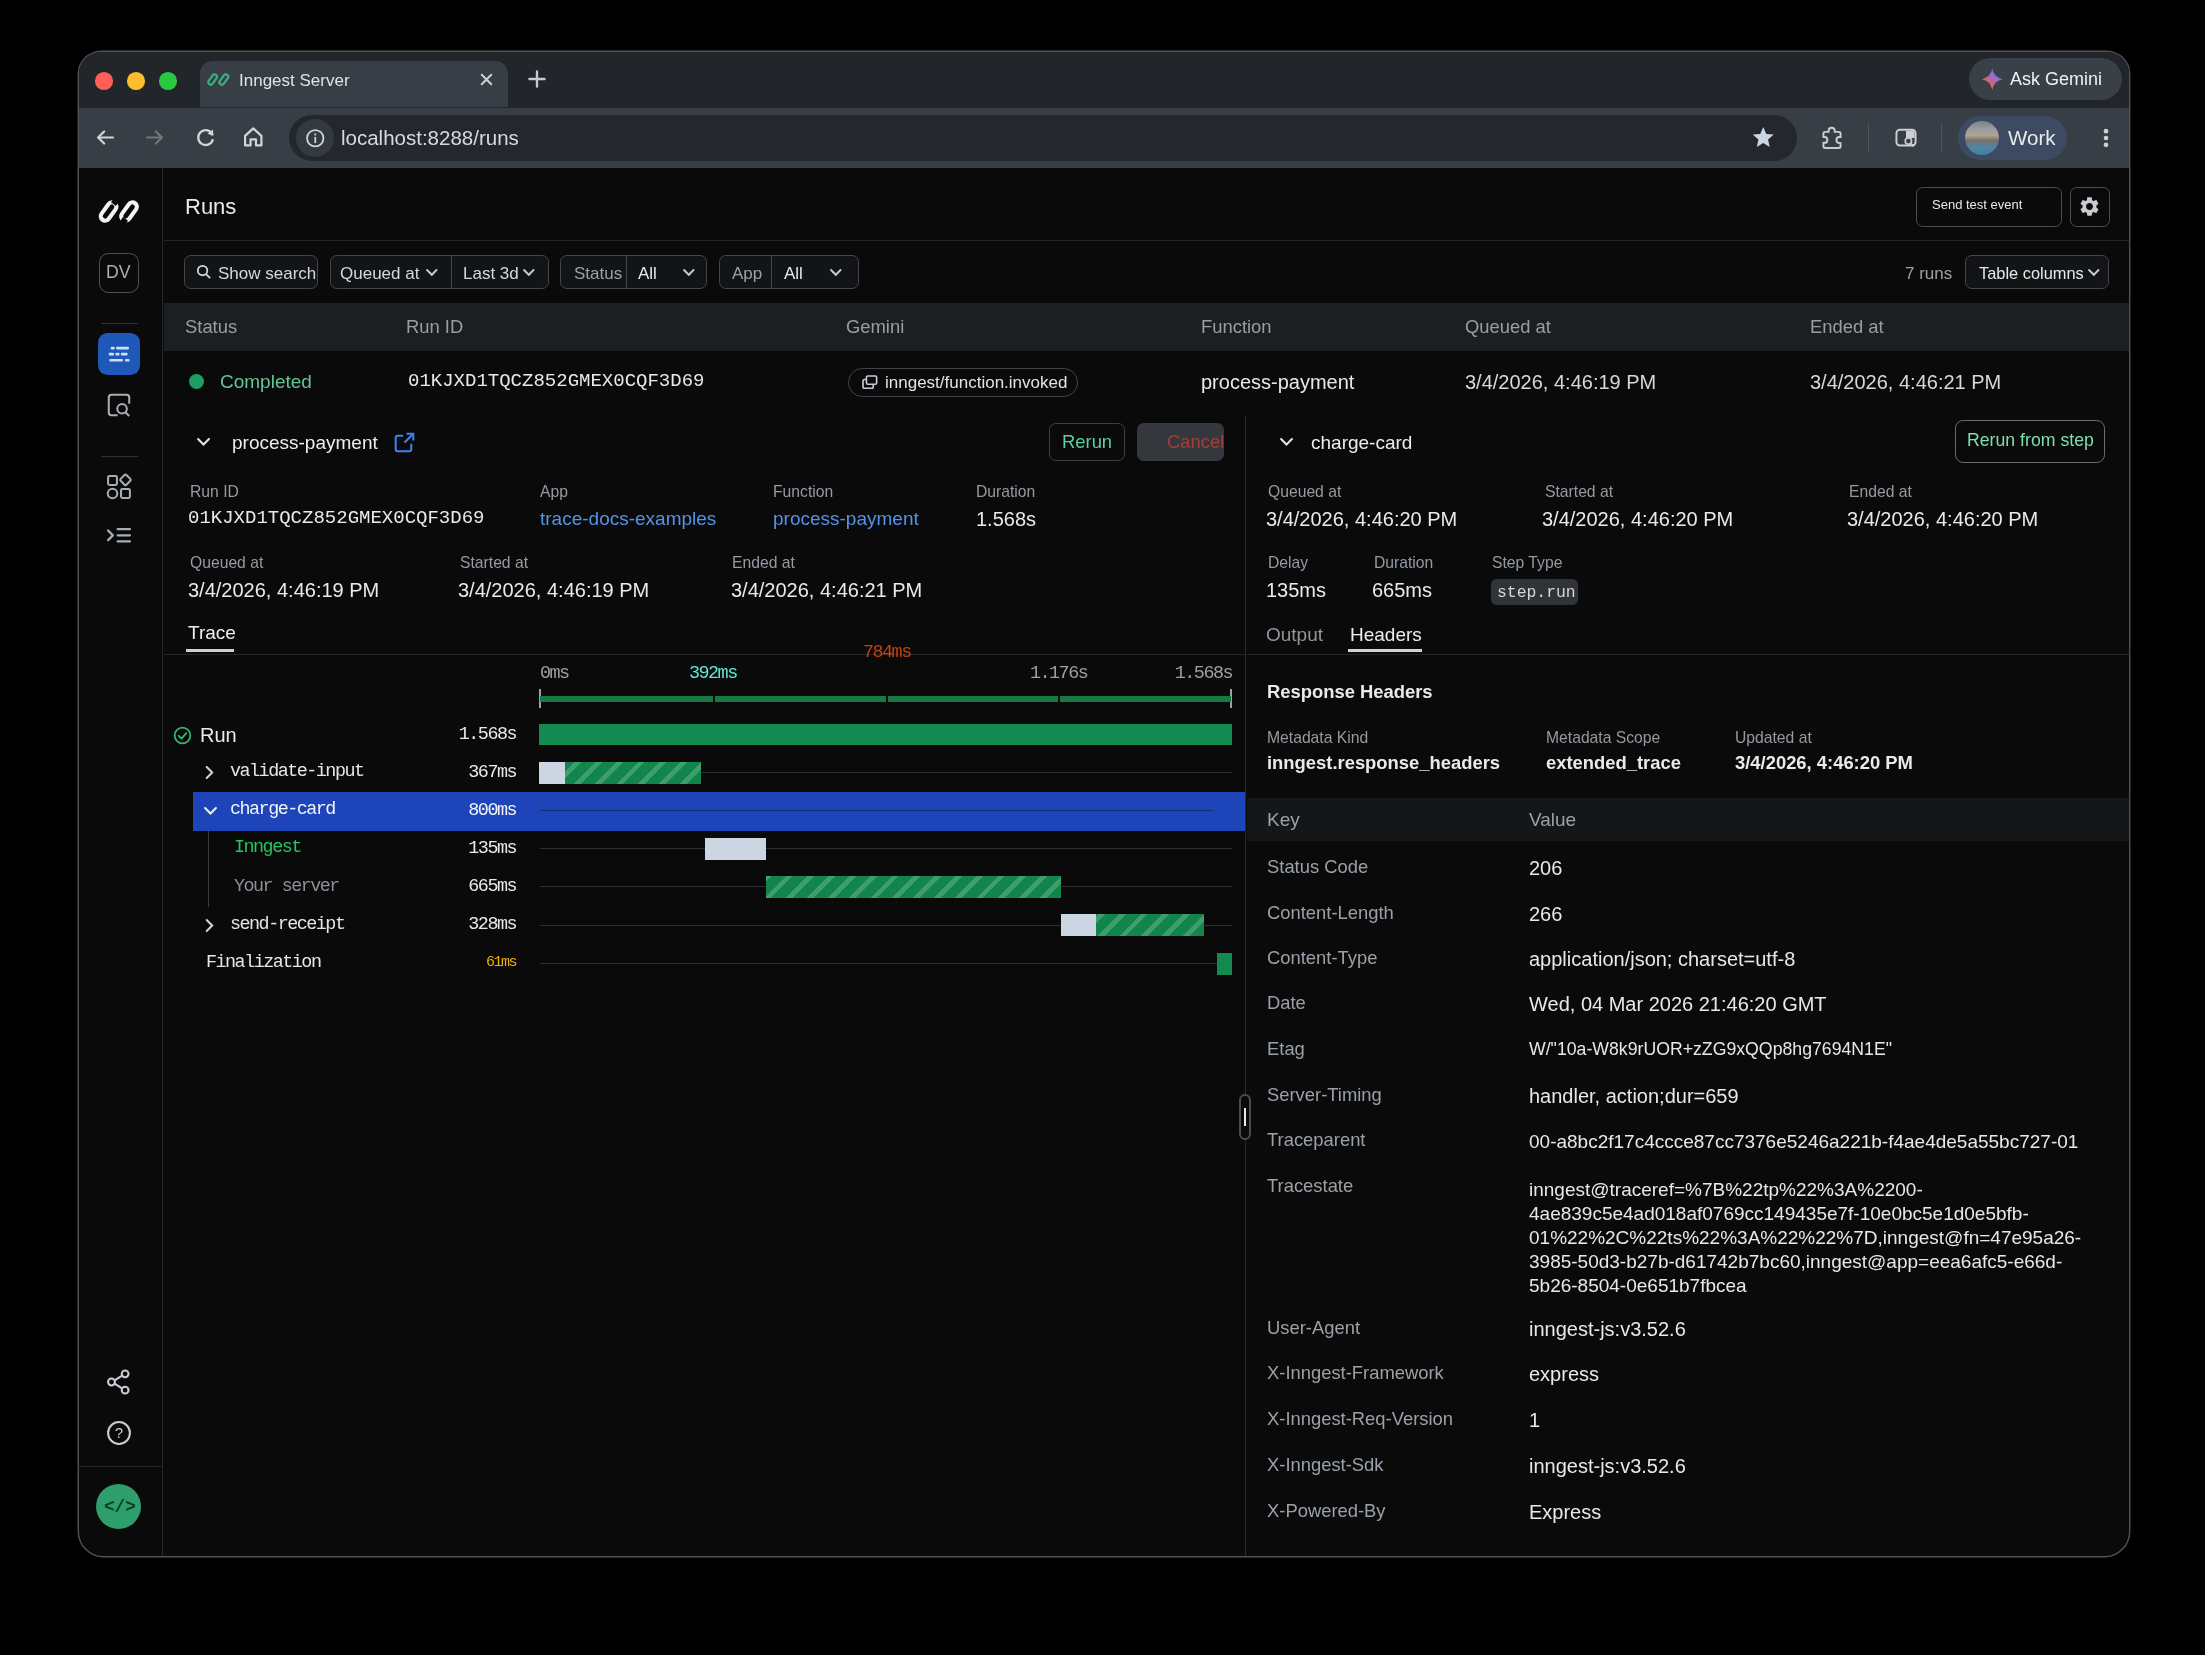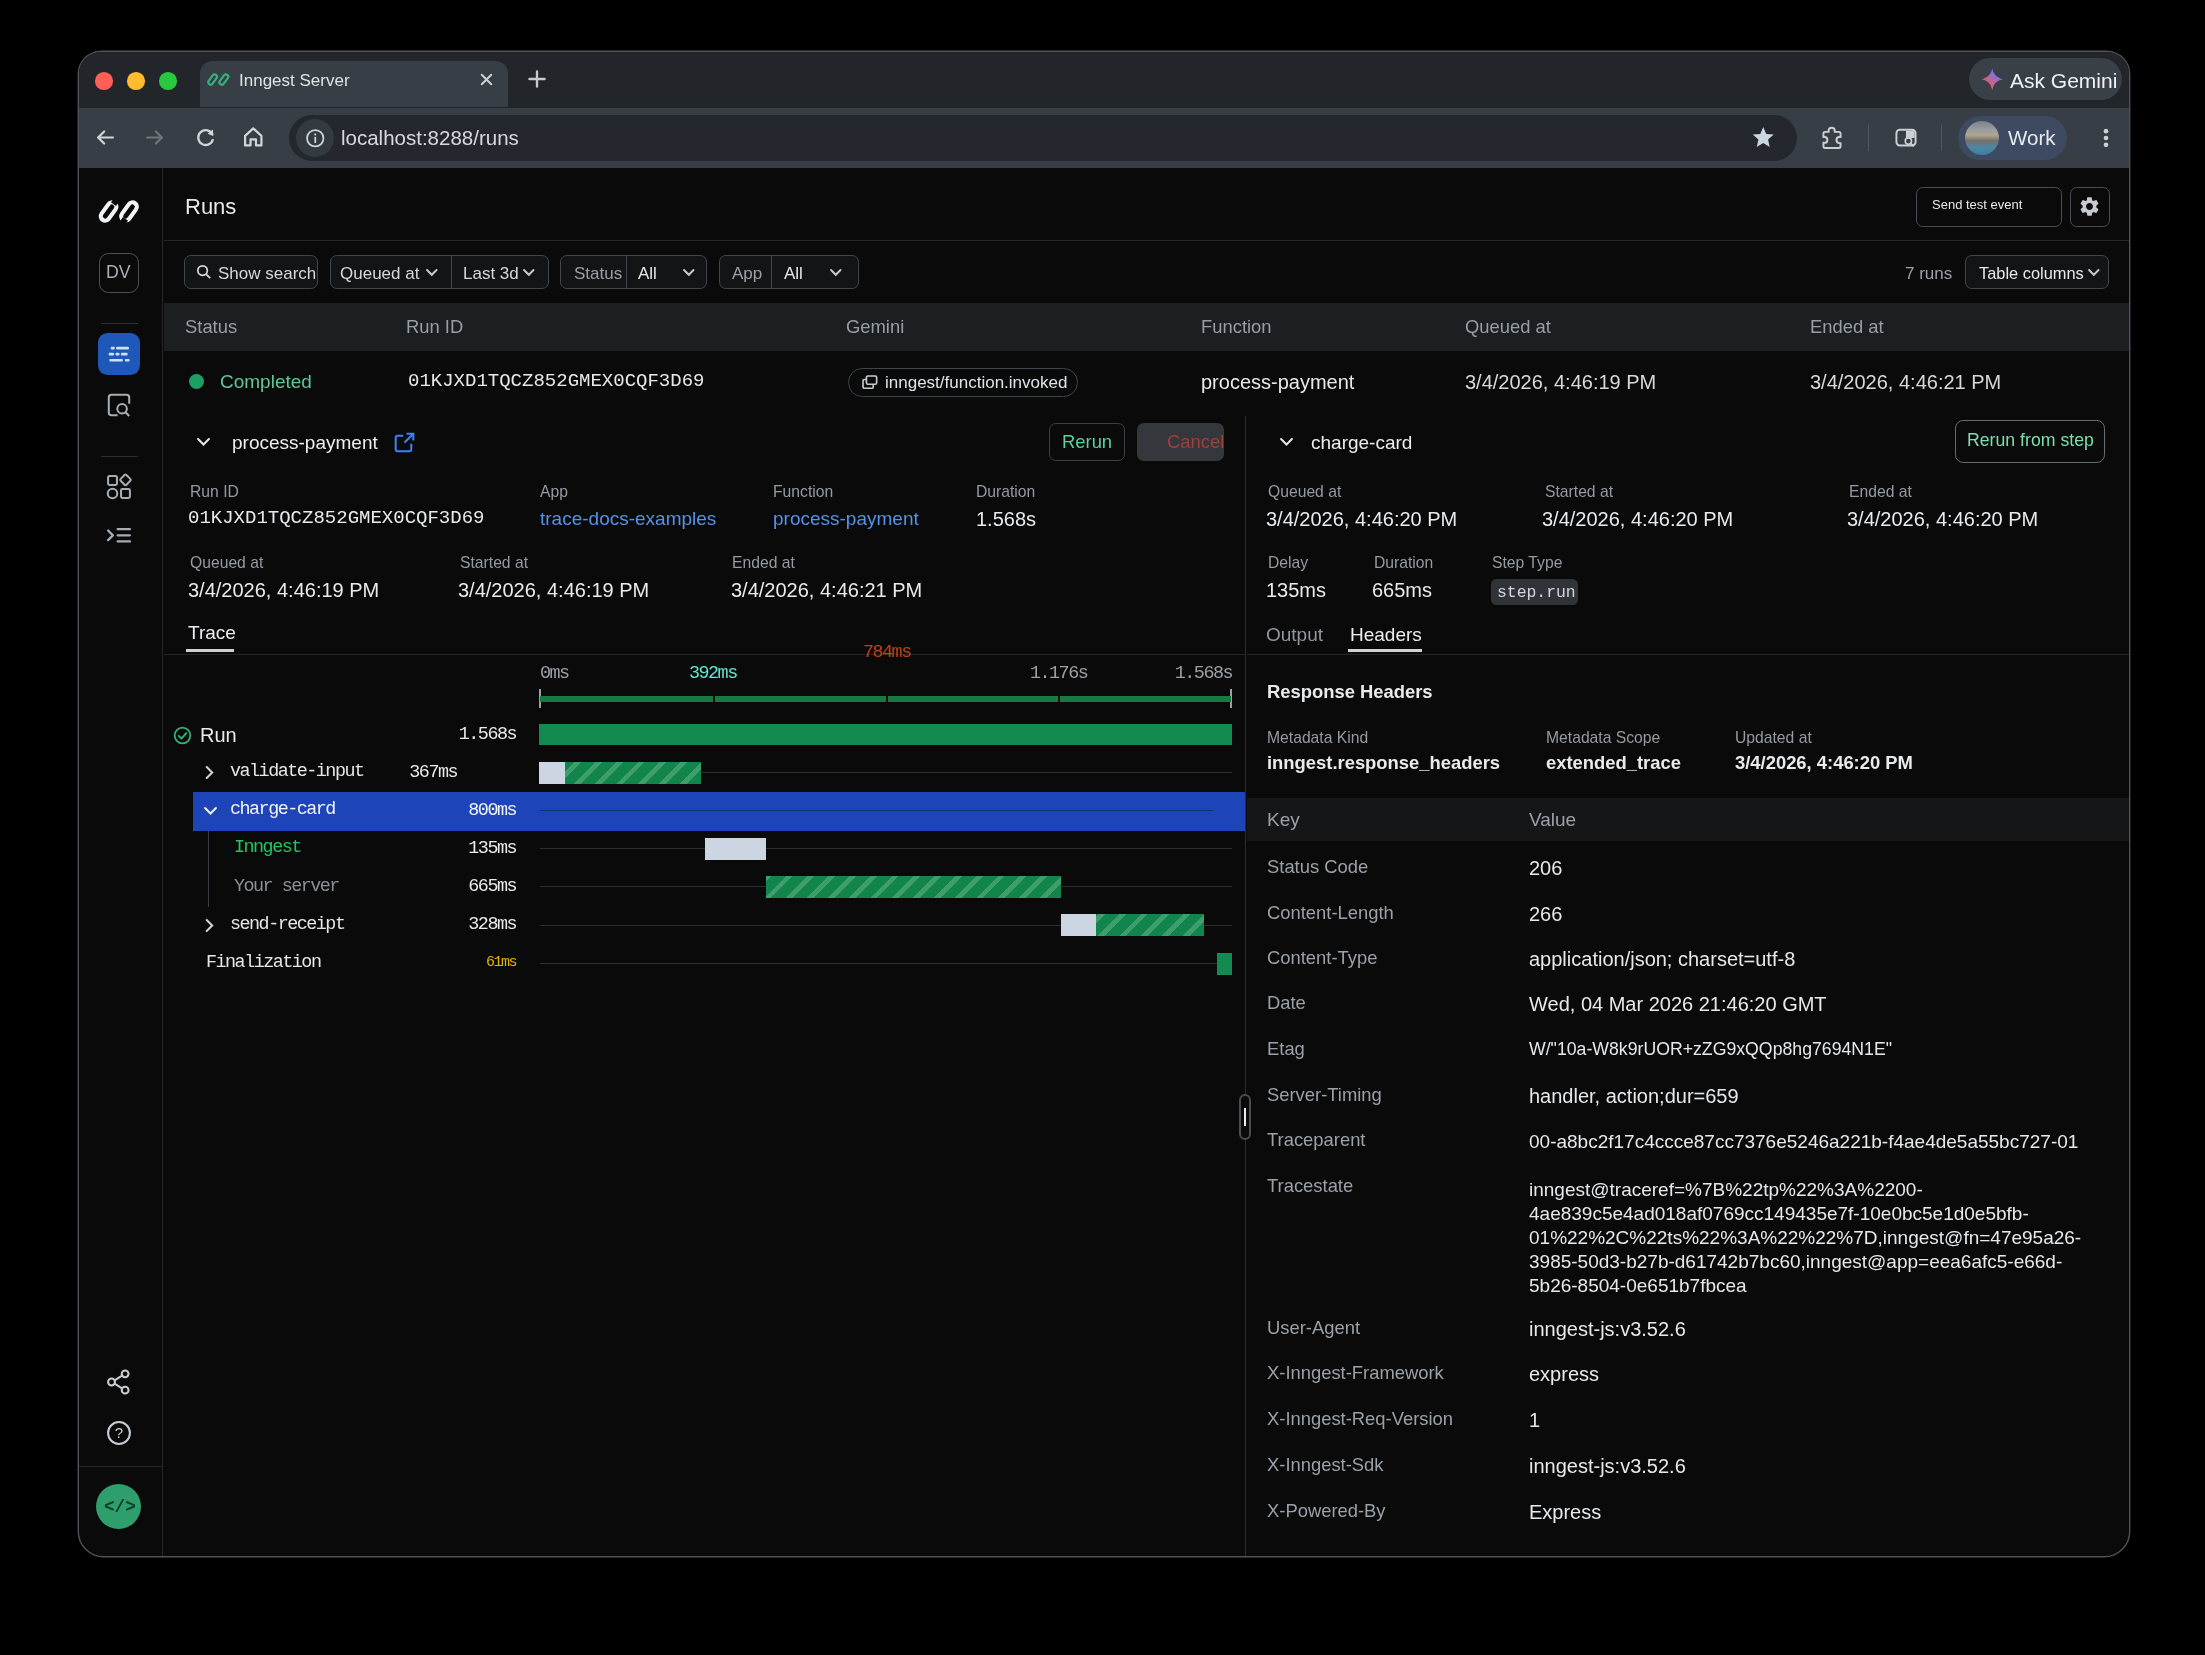--- a/index.html
+++ b/index.html
@@ -60,21 +60,21 @@
             <linearGradient id="gg" x1="0.85" y1="0" x2="0.15" y2="1">
         <stop offset="0" stop-color="#4e86f5"></stop>
               <stop offset="0.4" stop-color="#9b6ac8"></stop>
         <stop offset="0.7" stop-color="#d6646e"></stop>
               <stop offset="1" stop-color="#ef9a3f"></stop>
       </linearGradient>
           </defs>
       <path d="M18 2 C19.5 11 25 16.5 34 18 C25 19.5 19.5 25 18 34 C16.5 25 11 19.5 2 18 C11 16.5 16.5 11 18 2 Z" fill="url(#gg)"></path>
     </svg>
   </div>
-  <div class="a t" style="left:2010px; top:70px; font-size:21px; color:#f0f2f4;">Ask Gemini</div>
+  <div class="a t" style="left:2010px; top:70px; font-size:18px; color:#f0f2f4;">Ask Gemini</div>
 
   <div class="a" style="left:94px; top:126px;">
     <svg width="23" height="23" viewBox="0 0 34 34">
           <g stroke="#d2d6da" stroke-width="3.2" fill="none" stroke-linecap="round" stroke-linejoin="round">
             <path d="M28 17 L7 17"></path>
             <path d="M15 8 L6 17 L15 26"></path>
           </g>
         </svg>
   </div>
   <div class="a" style="left:143px; top:126px;">
@@ -396,21 +396,21 @@
   <div class="a t" style="left:200px; top:725px; font-size:20px; color:#e8eaec;">Run</div>
   <div class="a t mono trc" style="right:1689px; top:726px; font-size:18.4px; color:#e8eaec;">1.568s</div>
   <div class="a" style="left:539px; top:724px; width:693px; height:21px; background:#128a50;"></div>
 
   <div class="a" style="left:204px; top:765px;">
         <svg width="10.2" height="15" viewBox="0 0 15 22">
           <path d="M4 3 L12 11 L4 19" stroke="#d0d4d8" stroke-width="3" fill="none" stroke-linecap="round"></path>
         </svg>
       </div>
   <div class="a t mono trc" style="left:230px; top:763px; font-size:18.4px; color:#e4e6e9;">validate-input</div>
-  <div class="a t mono trc" style="right:1748px; top:764px; font-size:18.4px; color:#e8eaec;">367ms</div>
+  <div class="a t mono trc" style="right:1689px; top:764px; font-size:18.4px; color:#e8eaec;">367ms</div>
   <div class="a" style="left:540px; top:772px; width:692px; height:1.4px; background:#2c2e31;"></div>
   <div class="a" style="left:539px; top:762px; width:26px; height:22px; background:#ccd6e2;"></div>
   <div class="a hatch" style="left:565px; top:762px; width:136px; height:22px;"></div>
 
   <div class="a" style="left:193px; top:792px; width:1052px; height:39px; background:#1d44b8;"></div>
   <div class="a" style="left:203px; top:806px;">
         <svg width="15" height="10.2" viewBox="0 0 22 15">
           <path d="M3 3 L11 11 L19 3" stroke="#eef1f4" stroke-width="3" fill="none" stroke-linecap="round"></path>
         </svg>
       </div>

